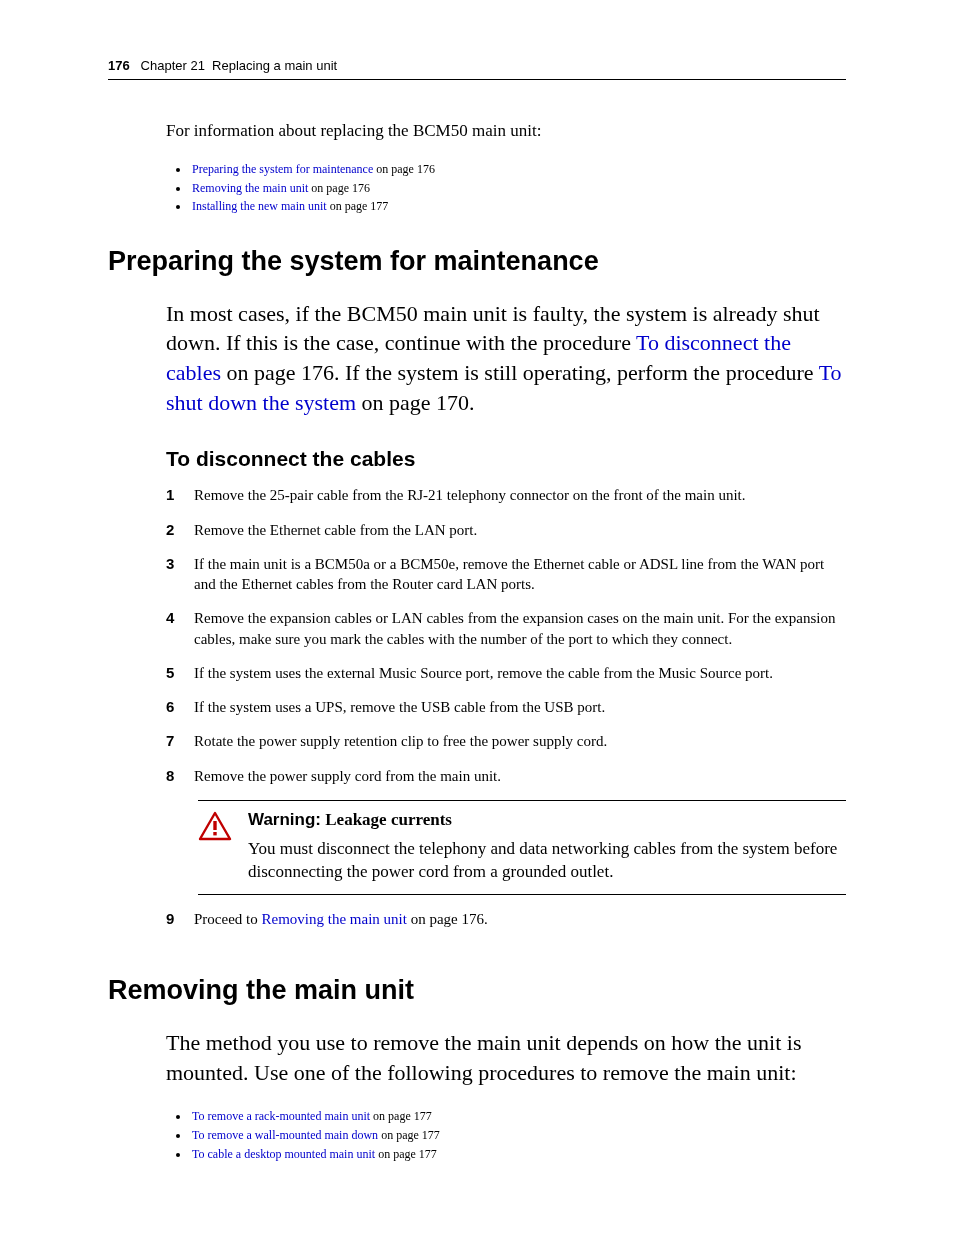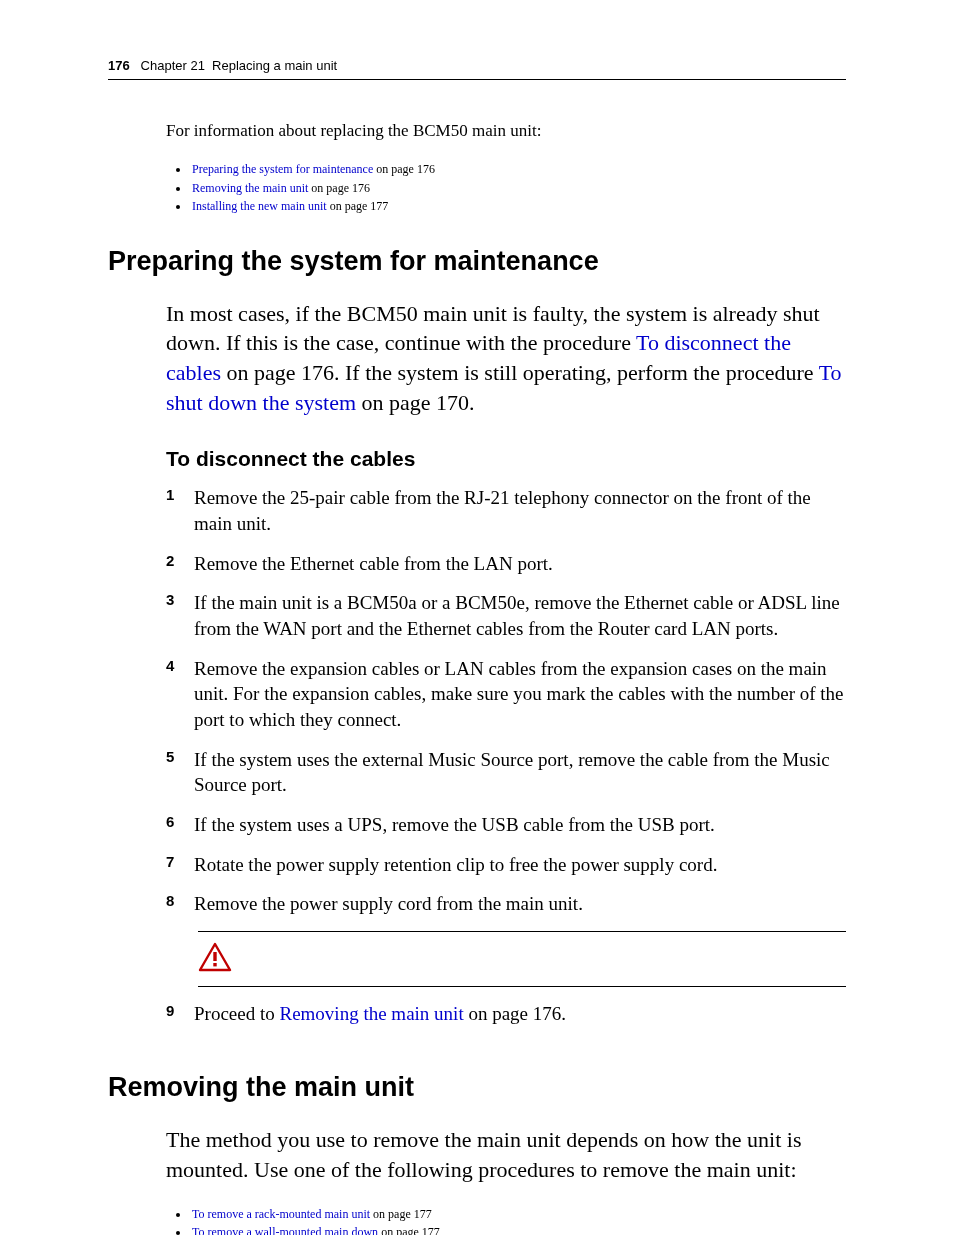--- a/index.html
+++ b/index.html
@@ -62,21 +62,21 @@
   ol.steps {
     margin: 0 0 0 58px;
     padding: 0;
     list-style: none;
     counter-reset: step;
   }
   ol.steps > li {
     counter-increment: step;
     position: relative;
     padding-left: 28px;
-    font-size: 19px;
+    font-size: 15px;
     line-height: 1.35;
     margin-bottom: 14px;
   }
   ol.steps > li::before {
     content: counter(step);
     position: absolute;
     left: 0;
     top: 0;
     font-family: Arial, Helvetica, sans-serif;
     font-weight: bold;
@@ -151,20 +151,27 @@
   </ol>
 
   <div class="warning-block">
     <span class="warning-icon">
       <svg width="34" height="30" viewBox="0 0 34 30">
         <polygon points="17,2 32,28 2,28" fill="none" stroke="#c00000" stroke-width="2.4" stroke-linejoin="round"></polygon>
         <rect x="15.3" y="10" width="3.4" height="9" fill="#c00000"></rect>
         <rect x="15.3" y="21" width="3.4" height="3.4" fill="#c00000"></rect>
       </svg>
     </span>
+    <div class="warning-text">
+      <div>
+        <span class="w-title">Warning:</span>
+        <span class="w-sub">Leakage currents</span>
+      </div>
+      <div style="margin-top:6px;">You must disconnect the telephony and data networking cables from the system before disconnecting the power cord from a grounded outlet.</div>
+    </div>
   </div>
 
   <ol class="steps" start="9" style="counter-reset: step 8;">
     <li>
       <span>Proceed to </span><a class="xref">Removing the main unit</a><span> on page 176.</span>
     </li>
   </ol>
 
   <h1 class="section" style="margin-top:46px;">Removing the main unit</h1>
 

